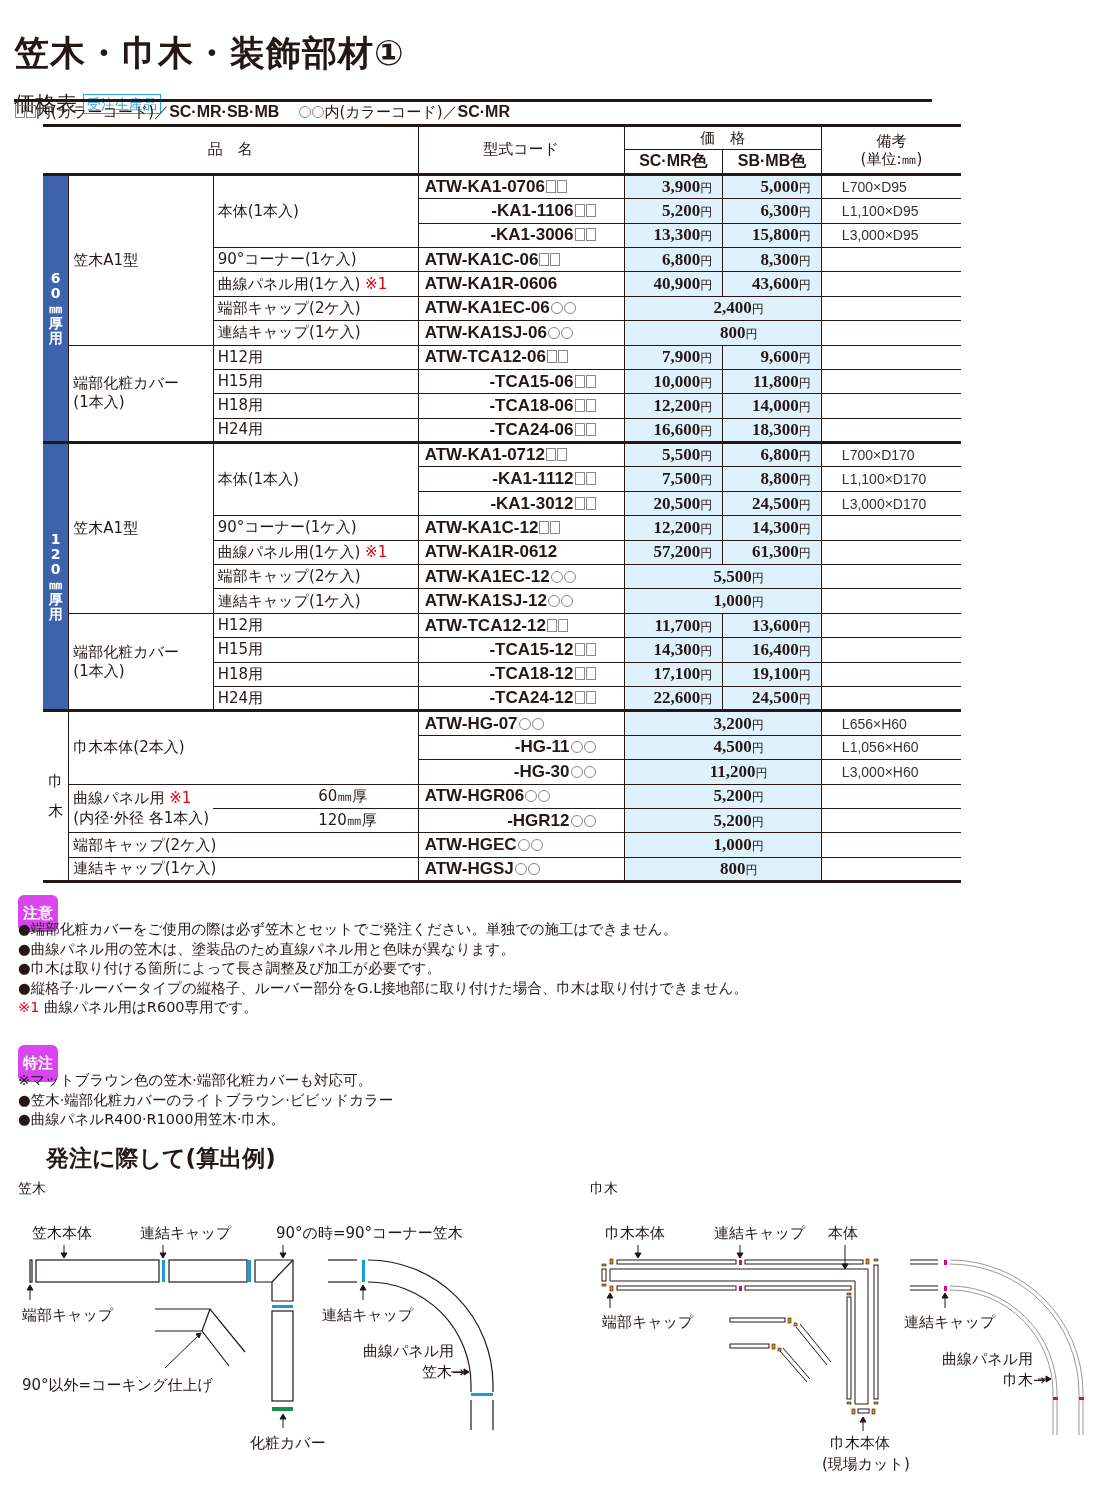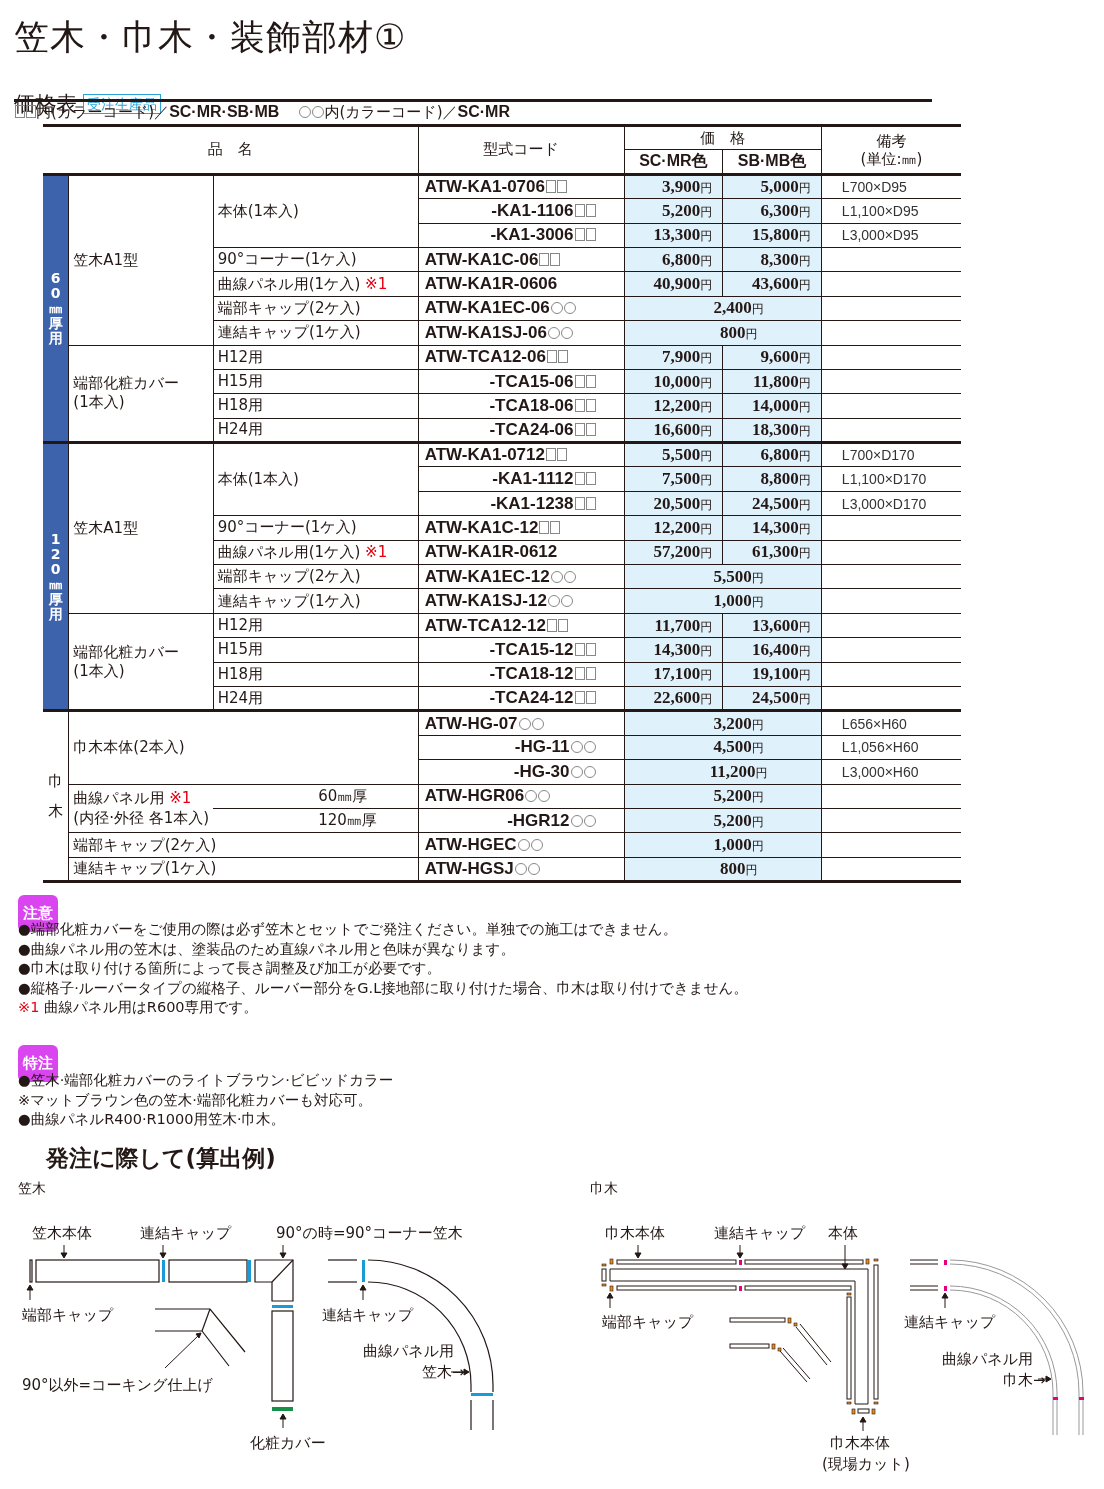--- a/index.html
+++ b/index.html
@@ -1,17 +1,17 @@
 <!DOCTYPE html>
 <html><head>
 <meta charset="utf-8">
 <style>
   * { box-sizing: border-box; margin: 0; padding: 0; }
   body { width: 1104px; height: 1489px; background: #fff; color: #231815; font-family: "DejaVu Sans", "Liberation Sans", sans-serif; position: relative; overflow: hidden; }
-  .title { position: absolute; left: 14px; top: 14px; font-size: 35px; font-weight: normal; letter-spacing: 1px; }
+  .title { position: absolute; left: 14px; top: 30px; font-size: 35px; font-weight: bold; letter-spacing: 1px; }
   .subtitle { position: absolute; left: 14px; top: 68px; font-size: 21px; display: flex; align-items: center; gap: 6px; margin-top: 22px; }
   .badge { border: 1.5px solid #2aa4d8; color: #2aa4d8; font-size: 14px; padding: 0 3px; line-height: 18px; }
   .rule { position: absolute; left: 14px; width: 918px; height: 3px; background: #231815; }
   .colorcode { position: absolute; left: 14px; top: 103px; font-size: 15px; }
   .colorcode b { font-family: "Liberation Sans", sans-serif; font-weight: bold; font-size: 16px; }
   table.price { position: absolute; left: 20px; top: 124px; width: 918px; border-collapse: collapse; font-size: 15px; margin-left: 23px; }
   table.price td, table.price th { border: 1px solid #231815; height: 24.4px; padding: 0 4px; font-weight: normal; white-space: nowrap; }
   table.price { border-top: 3px solid #231815; border-bottom: 3px solid #231815; }
   table.price td.side { background: #3e63ad; color: #fff; width: 27px; text-align: center; font-weight: bold; font-size: 14px; line-height: 15px; padding: 0; border-left: none; }
   table.price td.side.plain { background: #fff; color: #231815; font-weight: normal; font-size: 15px; }
@@ -157,21 +157,21 @@
         <td class="price"><span>6,800</span><span class="yen">円</span></td>
         <td class="remark">L700×D170</td>
       </tr>
       <tr>
         <td class="code"><span>-KA1-1112</span><span class="sq"></span><span class="sq"></span></td>
         <td class="price"><span>7,500</span><span class="yen">円</span></td>
         <td class="price"><span>8,800</span><span class="yen">円</span></td>
         <td class="remark">L1,100×D170</td>
       </tr>
       <tr>
-        <td class="code"><span>-KA1-1238</span><span class="sq"></span><span class="sq"></span></td>
+        <td class="code"><span>-KA1-3012</span><span class="sq"></span><span class="sq"></span></td>
         <td class="price"><span>20,500</span><span class="yen">円</span></td>
         <td class="price"><span>24,500</span><span class="yen">円</span></td>
         <td class="remark">L3,000×D170</td>
       </tr>
       <tr>
         <td><span>90°コーナー(1ケ入)</span></td>
         <td class="code left"><span>ATW-KA1C-12</span><span class="sq"></span><span class="sq"></span></td>
         <td class="price"><span>12,200</span><span class="yen">円</span></td>
         <td class="price"><span>14,300</span><span class="yen">円</span></td>
         <td class="remark"></td>
@@ -273,22 +273,22 @@
 <div class="notes" style="top:920px;">
   <div>●端部化粧カバーをご使用の際は必ず笠木とセットでご発注ください。単独での施工はできません。</div>
   <div>●曲線パネル用の笠木は、塗装品のため直線パネル用と色味が異なります。</div>
   <div>●巾木は取り付ける箇所によって長さ調整及び加工が必要です。</div>
   <div>●縦格子·ルーバータイプの縦格子、ルーバー部分をG.L接地部に取り付けた場合、巾木は取り付けできません。</div>
   <div><span class="red">※1</span><span> 曲線パネル用はR600専用です。</span></div>
 </div>
 
 <div class="label-box" style="top:1045px;">特注</div>
 <div class="notes" style="top:1071px;">
+  <div>※マットブラウン色の笠木·端部化粧カバーも対応可。</div>
   <div>●笠木·端部化粧カバーのライトブラウン·ビビッドカラー</div>
-  <div>※マットブラウン色の笠木·端部化粧カバーも対応可。</div>
   <div>●曲線パネルR400·R1000用笠木·巾木。</div>
 </div>
 
 <div class="sec-title">発注に際して(算出例)</div>
 <div class="sub" style="left:18px;top:1180px;">笠木</div>
 <div class="sub" style="left:590px;top:1180px;">巾木</div>
 
 <div>
   <svg width="540" height="289" style="left:0;top:1200px">
     <g stroke="#231815" fill="none" stroke-width="1.2">

